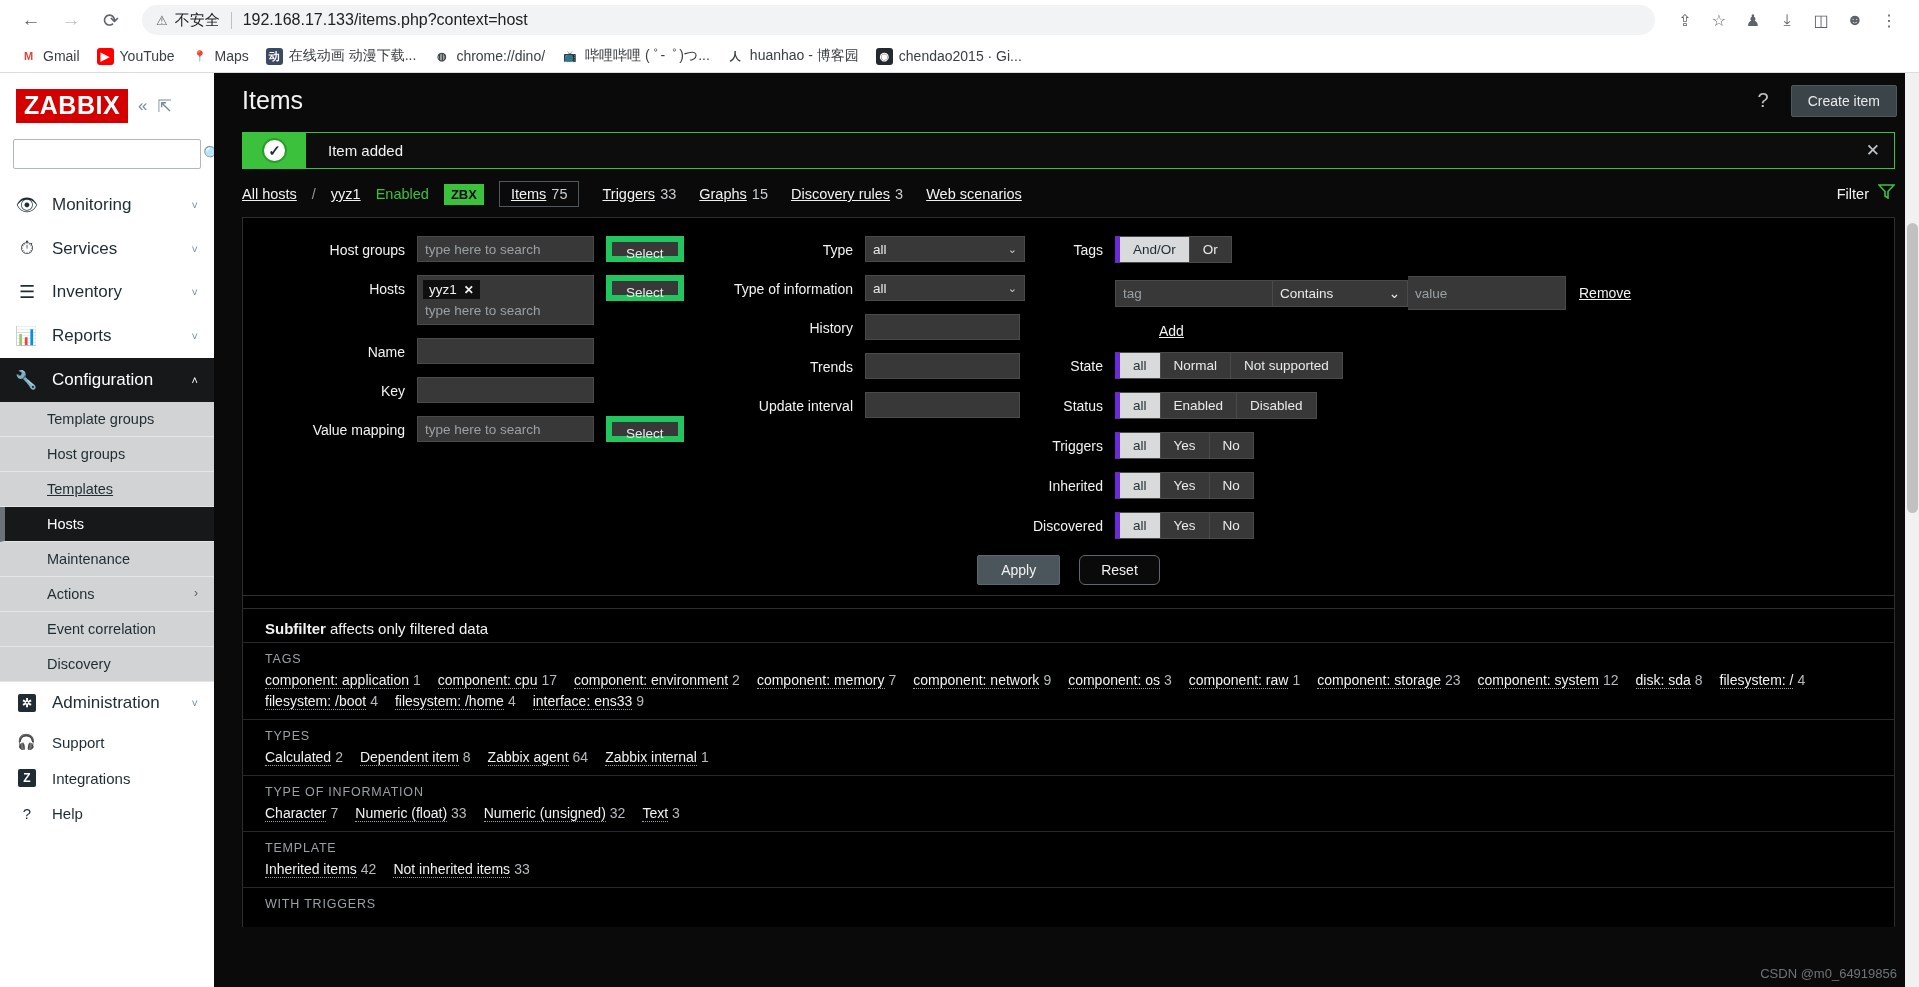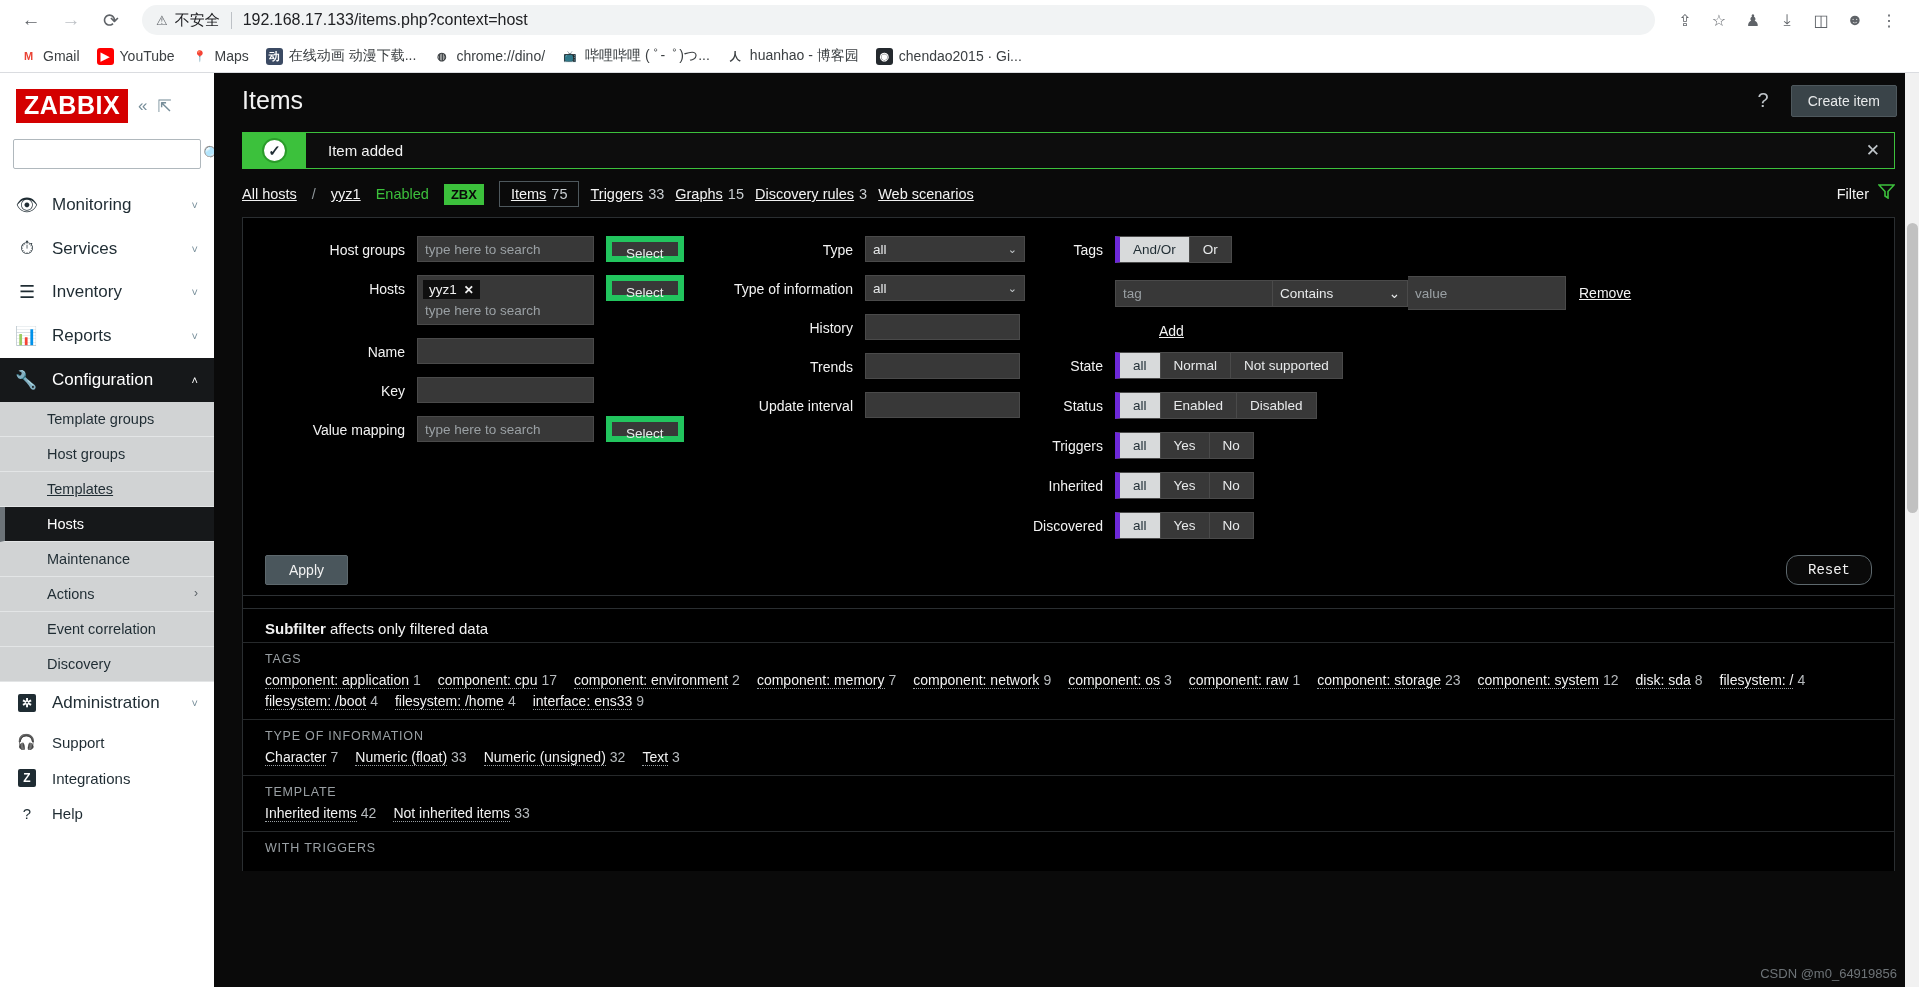--- a/index.html
+++ b/index.html
@@ -253,32 +253,32 @@
   .tag-remove {
     color: #f2f2f2; font-size: 14px; text-decoration: underline;
     margin-left: 13px; cursor: pointer;
   }
   .tag-add {
     color: #f2f2f2; font-size: 14px; text-decoration: underline;
     cursor: pointer; display: inline-block; margin-left: 44px;
   }
 
   .f-actions {
-    display: flex; justify-content: space-between; gap: 19px;
+    display: flex; justify-content: center; gap: 19px;
     padding: 16px 0 4px;
   }
   .btn-apply {
     background: #4a565c; border: 1px solid #5d686d; color: #f2f2f2;
     font-size: 14px; padding: 6px 23px; cursor: pointer; border-radius: 2px;
     font-family: "Liberation Sans", sans-serif;
   }
   .btn-reset {
     background: #0a0a0a; border: 1px solid #5d686d; color: #f2f2f2;
-    font-size: 14px; padding: 6px 21px; cursor: pointer; border-radius: 12px;
-    font-family: Liberation Mono, monospace;
+    font-size: 14px; padding: 6px 21px; cursor: pointer; border-radius: 6px;
+    font-family: Liberation Sans, sans-serif;
   }
   .f-divider { border-top: 1px solid #2d3134; margin: 6px -22px 0; }
 
   .subfilter-head {
     margin: 0 24px 0 28px; background: #000; border-left: 1px solid #2a2e31;
     border-right: 1px solid #2a2e31; padding: 11px 22px 5px;
     font-size: 15px; color: #f2f2f2;
   }
   .subfilter-head b { font-weight: bold; }
   .sf-block {
@@ -480,21 +480,21 @@
       <div class="msg-text">Item added</div>
       <div class="msg-close">✕</div>
     </div>
 
     <div class="crumb-row">
       <span class="crumb-link">All hosts</span>
       <span class="crumb-sep">/</span>
       <span class="crumb-link">yyz1</span>
       <span class="crumb-enabled">Enabled</span>
       <span class="crumb-zbx">ZBX</span>
-      <span id="crumb-tabs" style="display:flex;align-items:center;gap:11px">
+      <span id="crumb-tabs" style="display:flex;align-items:center;gap:23px">
           <span class="crumb-tab"><span class="u crumb-link">Items</span><span class="crumb-count">75</span></span>
           <span><span class="u crumb-link">Triggers</span><span class="crumb-count">33</span></span>
           <span><span class="u crumb-link">Graphs</span><span class="crumb-count">15</span></span>
           <span><span class="u crumb-link">Discovery rules</span><span class="crumb-count">3</span></span>
           <span><span class="u crumb-link">Web scenarios</span></span>
         </span>
       <span class="crumb-spacer"></span>
       <span class="filter-tab">
         <span>Filter</span>
         <span class="funnel">
@@ -661,20 +661,29 @@
             <span class="sf-item"><span class="nm">component: storage</span><span class="ct">23</span></span>
             <span class="sf-item"><span class="nm">component: system</span><span class="ct">12</span></span>
             <span class="sf-item"><span class="nm">disk: sda</span><span class="ct">8</span></span>
             <span class="sf-item"><span class="nm">filesystem: /</span><span class="ct">4</span></span>
             <span class="sf-item"><span class="nm">filesystem: /boot</span><span class="ct">4</span></span>
             <span class="sf-item"><span class="nm">filesystem: /home</span><span class="ct">4</span></span>
             <span class="sf-item"><span class="nm">interface: ens33</span><span class="ct">9</span></span>
           </div>
         </div>
         <div class="sf-block">
+          <div class="sf-title">TYPES</div>
+          <div class="sf-items">
+            <span class="sf-item"><span class="nm">Calculated</span><span class="ct">2</span></span>
+            <span class="sf-item"><span class="nm">Dependent item</span><span class="ct">8</span></span>
+            <span class="sf-item"><span class="nm">Zabbix agent</span><span class="ct">64</span></span>
+            <span class="sf-item"><span class="nm">Zabbix internal</span><span class="ct">1</span></span>
+          </div>
+        </div>
+        <div class="sf-block">
           <div class="sf-title">TYPE OF INFORMATION</div>
           <div class="sf-items">
             <span class="sf-item"><span class="nm">Character</span><span class="ct">7</span></span>
             <span class="sf-item"><span class="nm">Numeric (float)</span><span class="ct">33</span></span>
             <span class="sf-item"><span class="nm">Numeric (unsigned)</span><span class="ct">32</span></span>
             <span class="sf-item"><span class="nm">Text</span><span class="ct">3</span></span>
           </div>
         </div>
         <div class="sf-block">
           <div class="sf-title">TEMPLATE</div>

